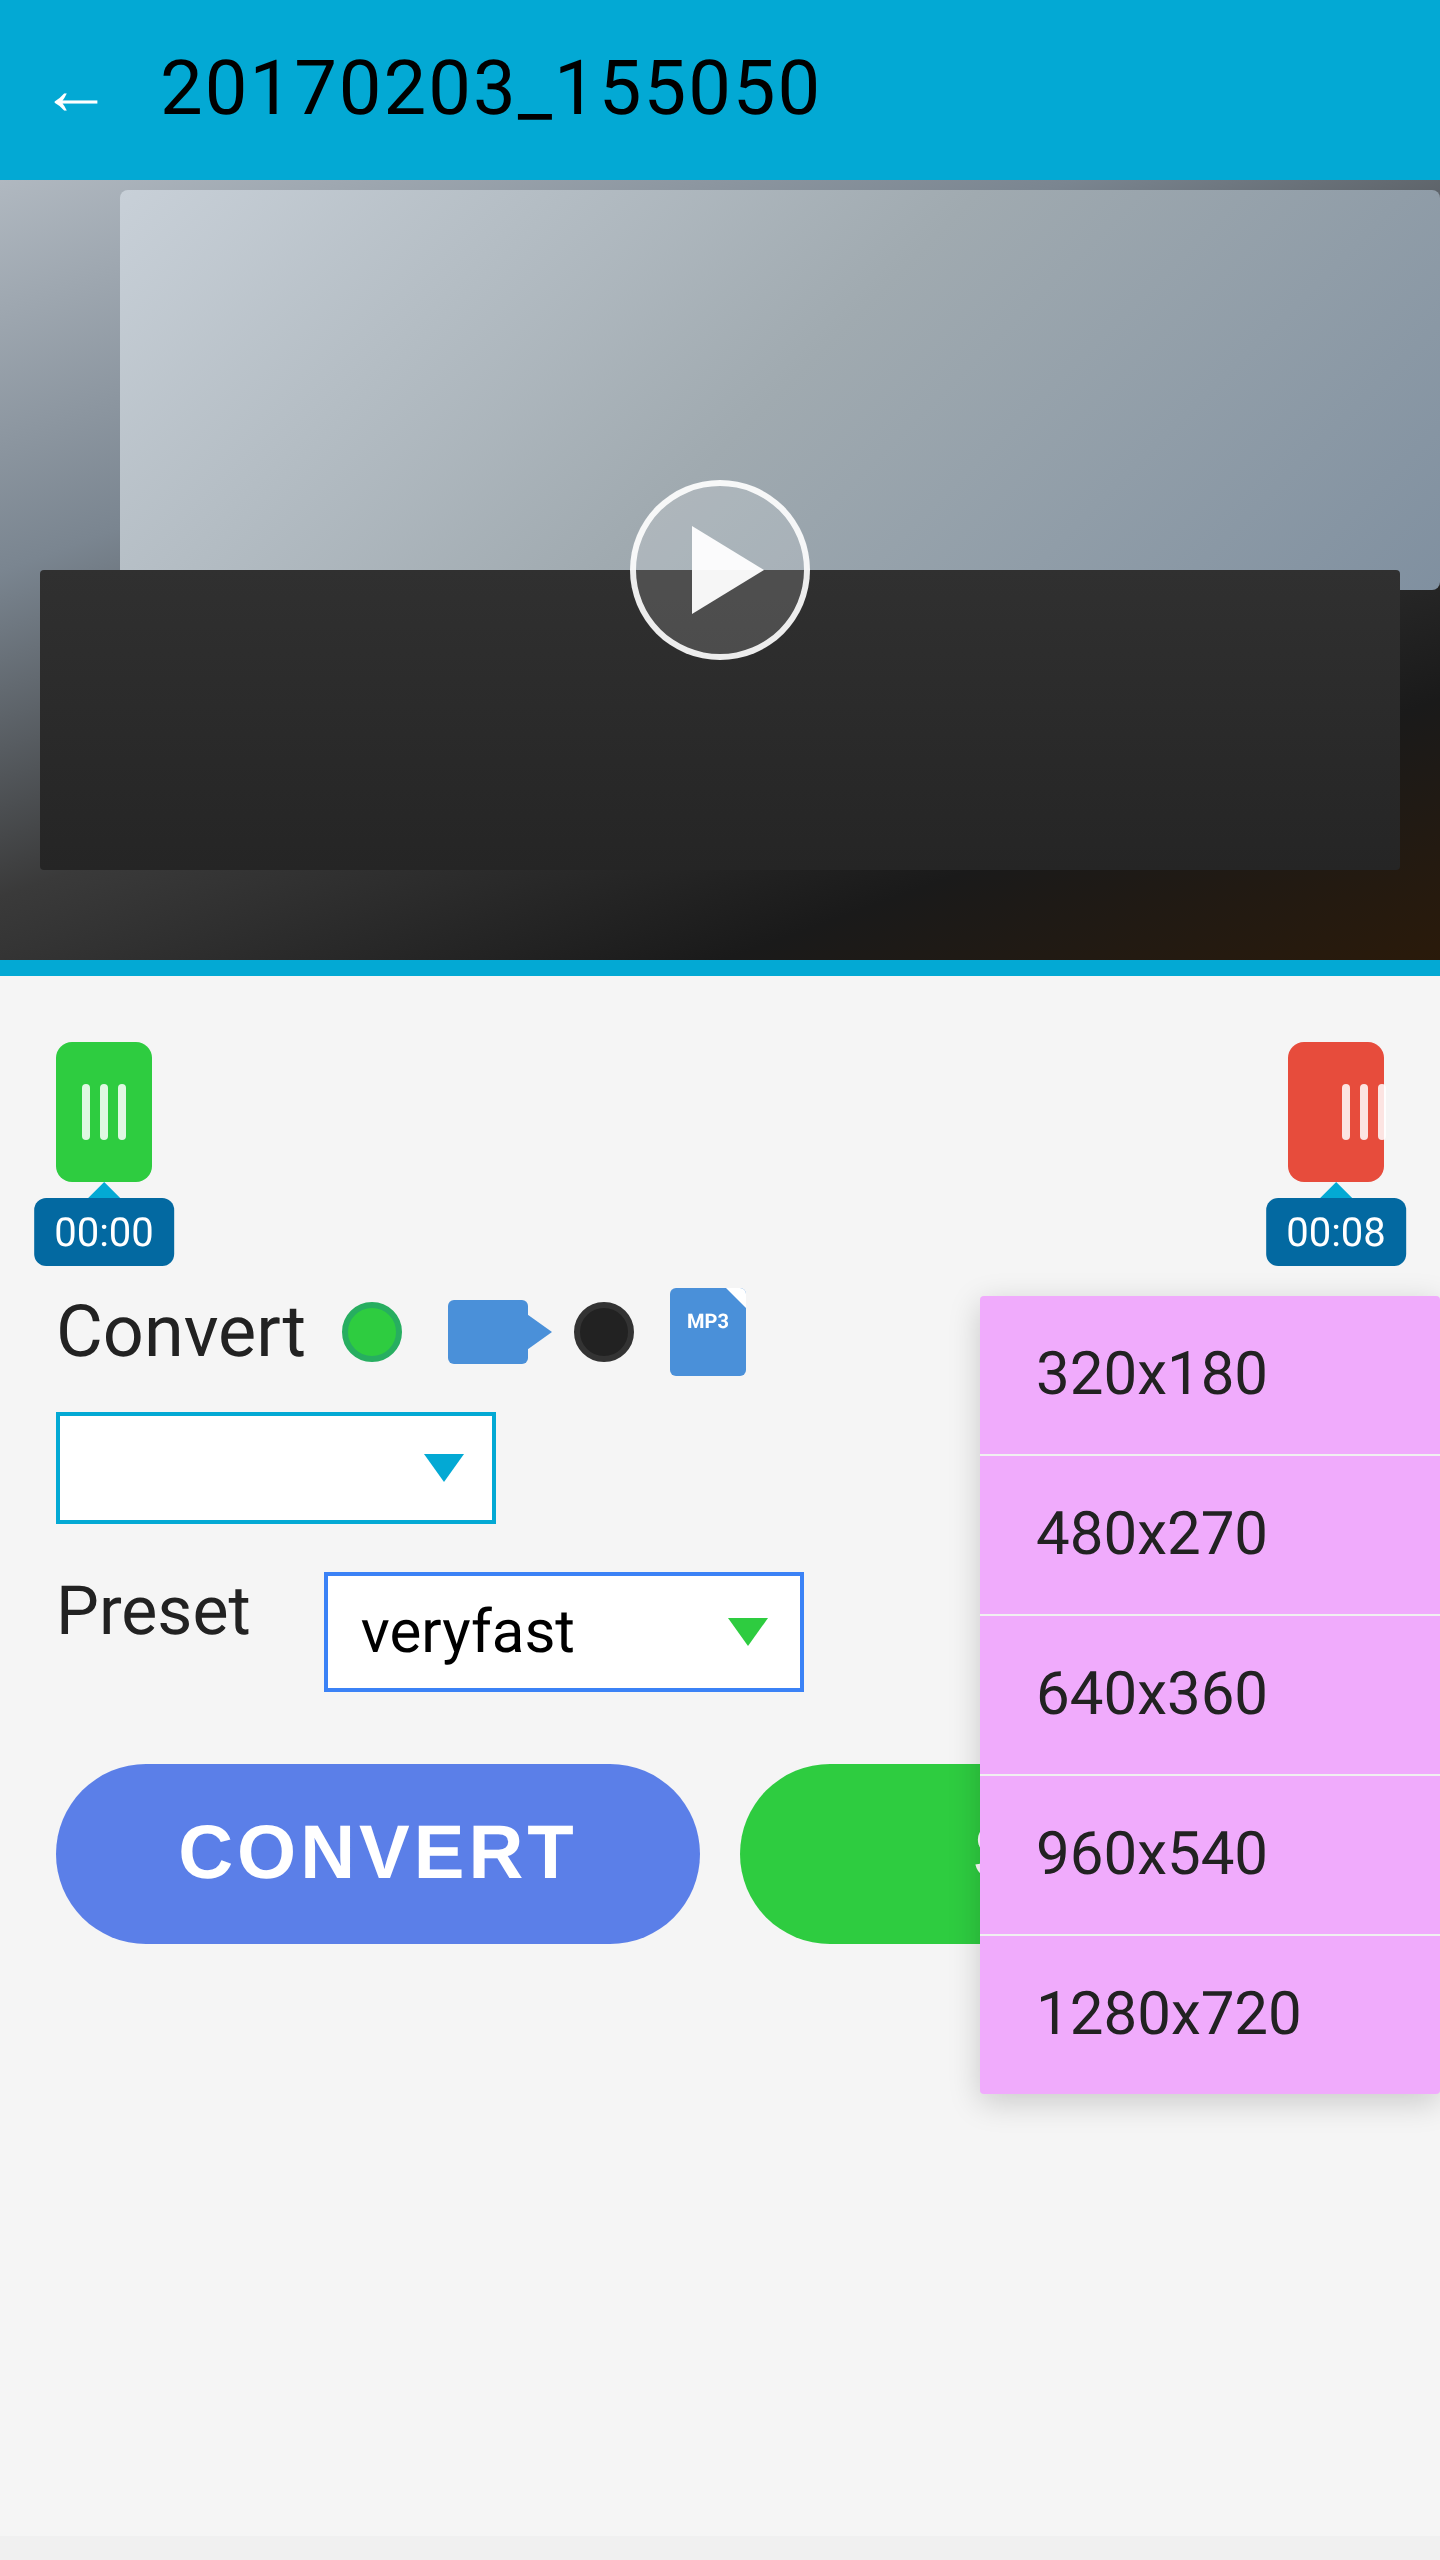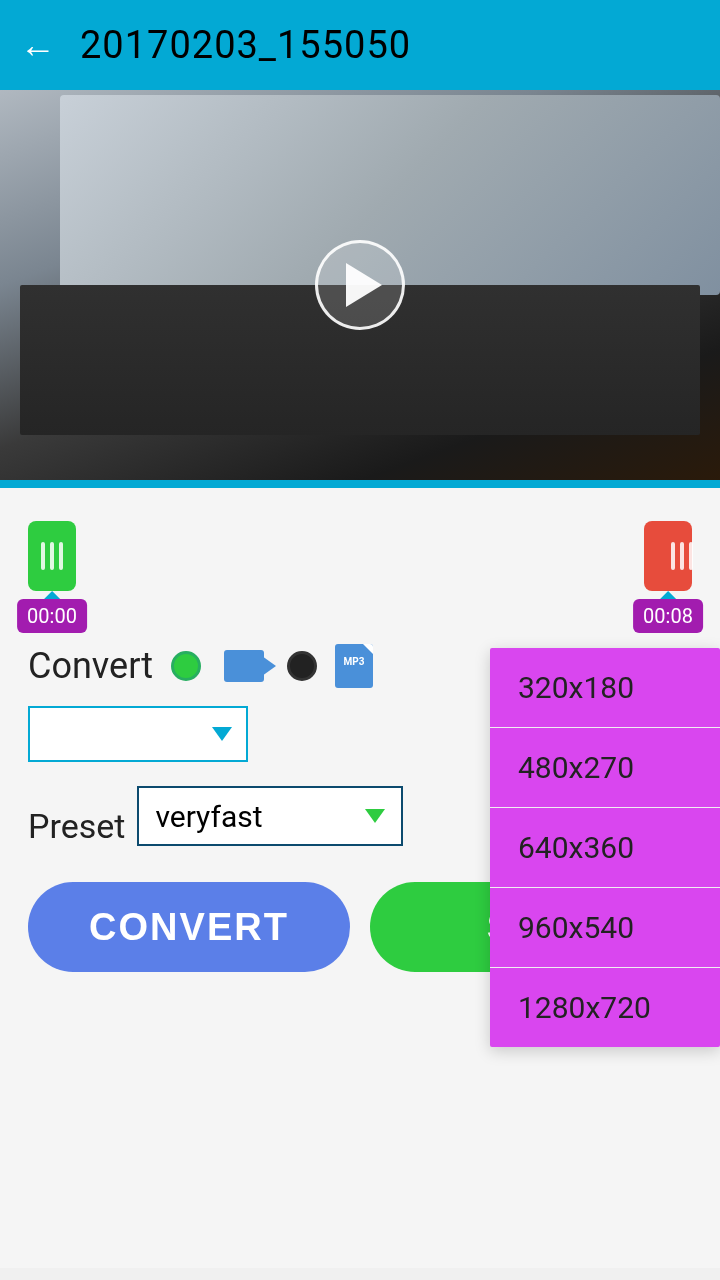--- a/index.html
+++ b/index.html
@@ -157,21 +157,21 @@
       width: 4px;
       height: 28px;
       border-radius: 2px;
       background: rgba(255,255,255,0.85);
     }
     .trim-time-badge {
       position: absolute;
       bottom: -42px;
       left: 50%;
       transform: translateX(-50%);
-      background: #a21caf;
+      background: #0369a1;
       color: white;
       font-size: 20px;
       padding: 5px 10px;
       border-radius: 6px;
       white-space: nowrap;
     }
     .trim-time-badge::before {
       content: '';
       position: absolute;
       top: -8px;
@@ -284,37 +284,37 @@
       width: 0;
       height: 0;
       border-left: 10px solid transparent;
       border-right: 10px solid transparent;
       border-top: 14px solid #03a9d4;
     }
 
     
     .preset-row {
       display: flex;
-      align-items: flex-end;
-      gap: 12px;
+      align-items: flex-start;
+      gap: 37px;
       margin-bottom: 36px;
     }
     .preset-label {
       font-size: 34px;
       color: #222;
     }
     .preset-dropdown {
-      border: 2px solid #0c4a6e;
+      border: 2px solid #3b82f6;
       background: white;
       height: 60px;
       display: flex;
       align-items: center;
       justify-content: space-between;
       padding: 0 16px;
-      width: 266px;
+      width: 240px;
       cursor: pointer;
       font-size: 30px;
     }
     .preset-arrow {
       width: 0;
       height: 0;
       border-left: 10px solid transparent;
       border-right: 10px solid transparent;
       border-top: 14px solid #2ecc40;
     }
@@ -348,21 +348,21 @@
       font-weight: bold;
       cursor: pointer;
     }
 
     
     .dropdown-overlay {
       position: absolute;
       right: 0;
       top: 160px;
       width: 230px;
-      background: #d946ef;
+      background: #f0abfc;
       box-shadow: 0 4px 16px rgba(0,0,0,0.18);
       z-index: 100;
       border-radius: 2px;
     }
     .dropdown-item {
       padding: 22px 28px;
       font-size: 30px;
       color: #222;
       cursor: pointer;
       border-bottom: 1px solid #f0f0f0;

